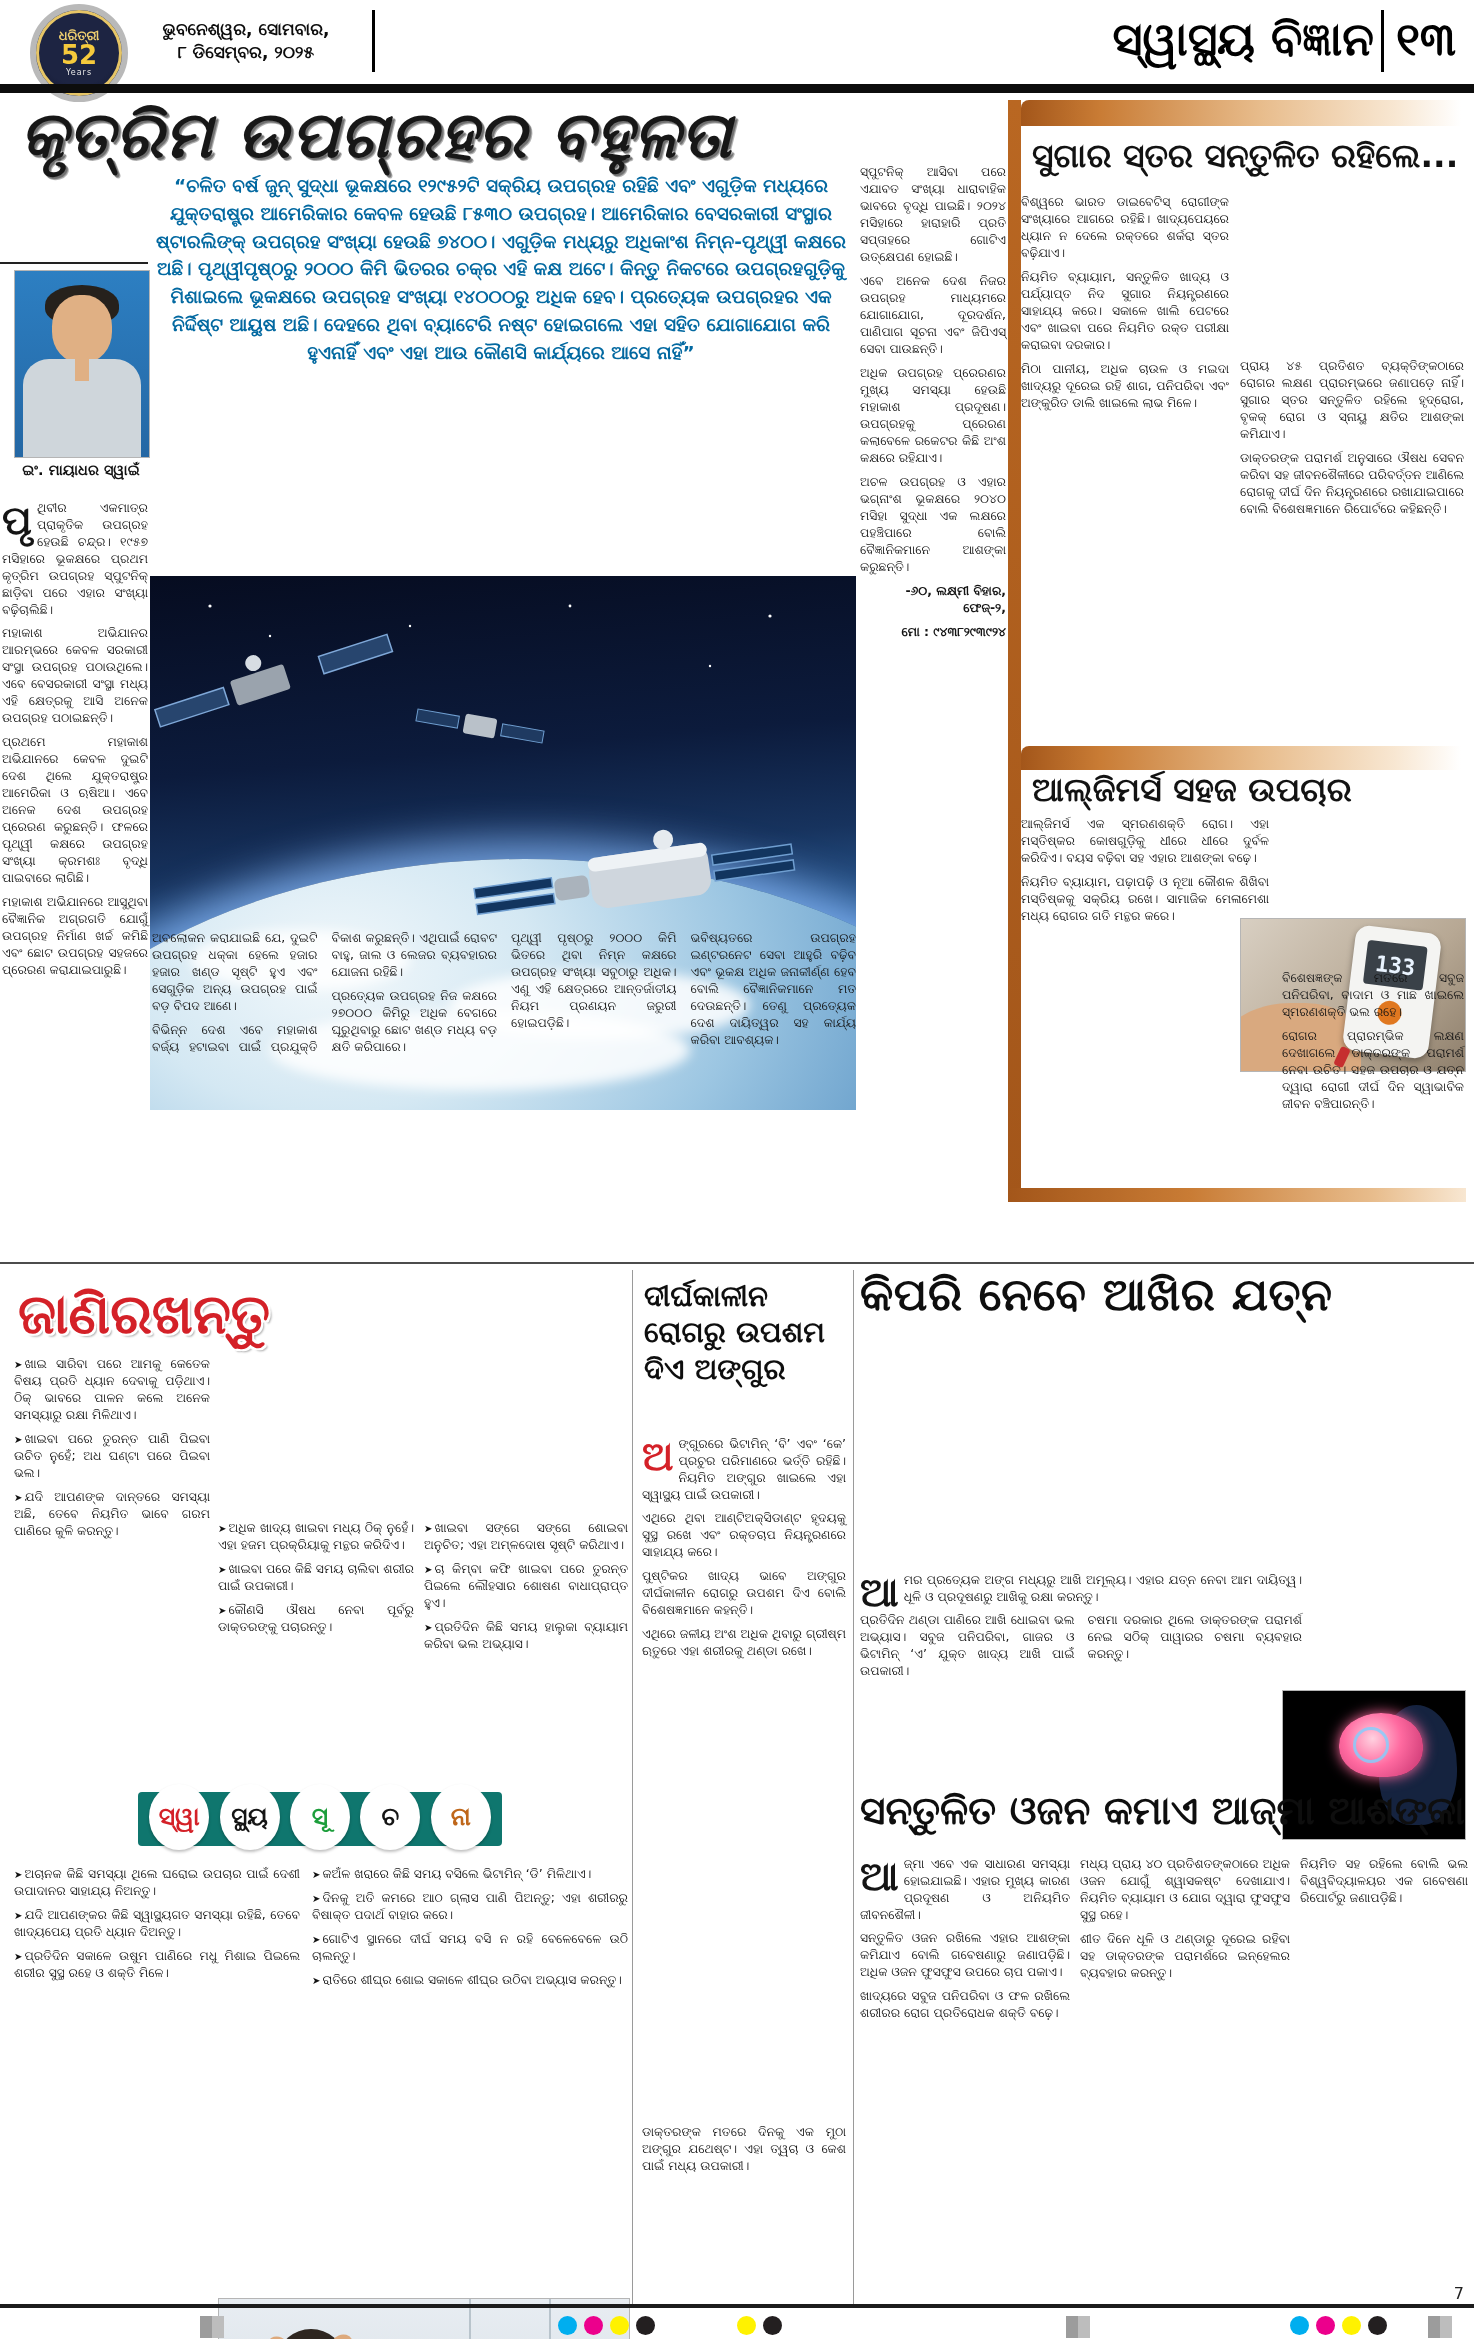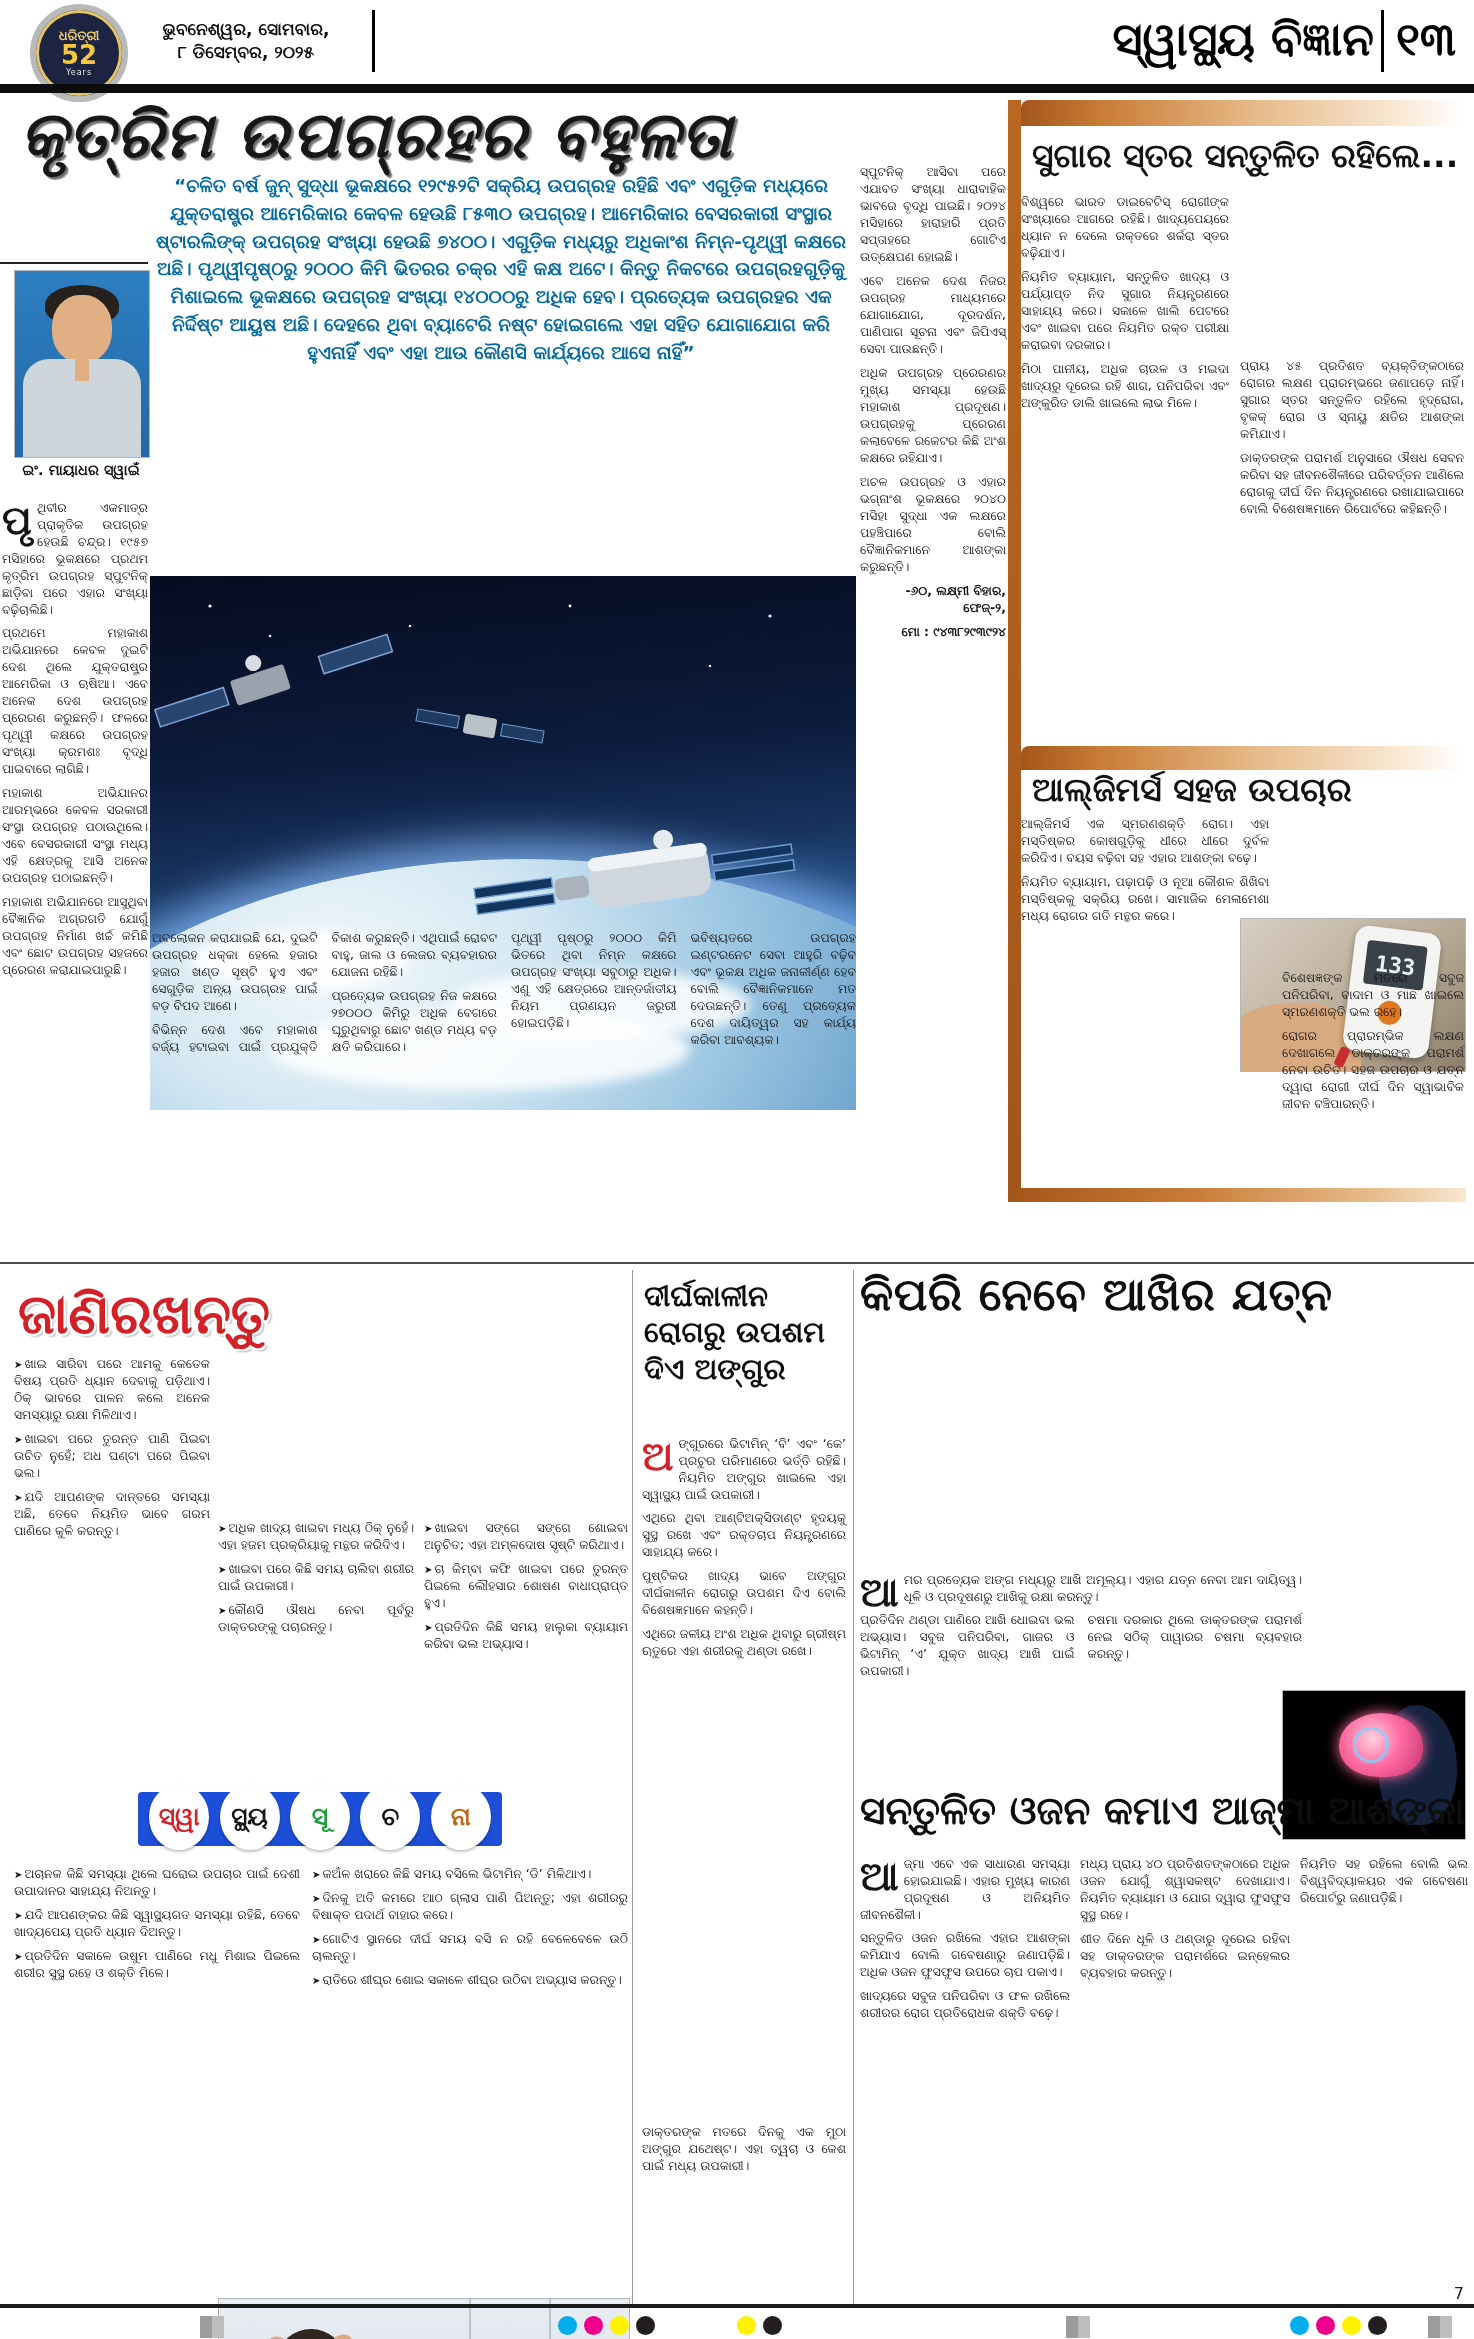--- a/index.html
+++ b/index.html
@@ -40,21 +40,21 @@
   .cols4{column-count:4;column-gap:14px;}
   .addr{font-weight:bold;text-align:right;}
   .caption{font-size:14.5px;font-weight:bold;text-align:center;}
   
   .ovbar{background:linear-gradient(90deg,#a3561a 0%,#c97c35 18%,#e8bd8d 55%,#f8e7d2 85%,#fff 100%);
          border-top-left-radius:8px;}
   .ostrip{background:linear-gradient(180deg,#b96722,#a3561a);}
   .vrule{background:#9a9a9a;width:1px;}
   .hrule{background:#4c4c4c;height:2px;}
   
-  .hban{background:#1d4ed8;border-radius:4px;display:flex;align-items:center;justify-content:space-around;padding:0 6px;}
+  .hban{background:#0f766e;border-radius:4px;display:flex;align-items:center;justify-content:space-around;padding:0 6px;}
   .hban .oval{width:60px;height:66px;background:#fff;border-radius:50%;display:flex;align-items:center;justify-content:center;
               font-size:25px;font-weight:900;margin-top:-5px;box-shadow:0 2px 3px rgba(0,0,0,.25);}
   .hban .oval:nth-child(1){color:#d42128;}
   .hban .oval:nth-child(2){color:#151515;}
   .hban .oval:nth-child(3){color:#1d9e3c;}
   .hban .oval:nth-child(4){color:#151515;}
   .hban .oval:nth-child(5){color:#bf671b;}
   
   .ph{overflow:hidden;position:relative;border:1px solid #b5b5b5;}
   .sat-bg{position:absolute;inset:0;background:linear-gradient(175deg,#060c20 0%,#0c1b3c 34%,#17335e 52%,#2d5e97 68%,#5a8fc0 82%);}
@@ -140,22 +140,22 @@
       <circle cx="620" cy="40" r="1.6" fill="#fff"></circle>
         <circle cx="560" cy="90" r="1.2" fill="#fff"></circle>
       <circle cx="420" cy="30" r="1.4" fill="#fff"></circle>
         <circle cx="260" cy="50" r="1.2" fill="#fff"></circle>
     </svg>
   </div>
 
   <div class="abs body-text" style="left:2px;top:500px;width:146px;height:758px;">
     <span class="dc">ପୃ</span><span>ଥିବୀର ଏକମାତ୍ର ପ୍ରାକୃତିକ ଉପଗ୍ରହ ହେଉଛି ଚନ୍ଦ୍ର। ୧୯୫୭ ମସିହାରେ ଭୂକକ୍ଷରେ ପ୍ରଥମ କୃତ୍ରିମ ଉପଗ୍ରହ ସ୍ପୁଟନିକ୍ ଛାଡ଼ିବା ପରେ ଏହାର ସଂଖ୍ୟା ବଢ଼ିଚାଲିଛି।</span>
     <div style="margin-top:6px;">
+        <p>ମହାକାଶ ଅଭିଯାନର ଆରମ୍ଭରେ କେବଳ ସରକାରୀ ସଂସ୍ଥା ଉପଗ୍ରହ ପଠାଉଥିଲେ। ଏବେ ବେସରକାରୀ ସଂସ୍ଥା ମଧ୍ୟ ଏହି କ୍ଷେତ୍ରକୁ ଆସି ଅନେକ ଉପଗ୍ରହ ପଠାଇଛନ୍ତି।</p>
         <p>ପ୍ରଥମେ ମହାକାଶ ଅଭିଯାନରେ କେବଳ ଦୁଇଟି ଦେଶ ଥିଲେ ଯୁକ୍ତରାଷ୍ଟ୍ର ଆମେରିକା ଓ ଋଷିଆ। ଏବେ ଅନେକ ଦେଶ ଉପଗ୍ରହ ପ୍ରେରଣ କରୁଛନ୍ତି। ଫଳରେ ପୃଥ୍ୱୀ କକ୍ଷରେ ଉପଗ୍ରହ ସଂଖ୍ୟା କ୍ରମଶଃ ବୃଦ୍ଧି ପାଇବାରେ ଲାଗିଛି।</p>
-        <p>ମହାକାଶ ଅଭିଯାନର ଆରମ୍ଭରେ କେବଳ ସରକାରୀ ସଂସ୍ଥା ଉପଗ୍ରହ ପଠାଉଥିଲେ। ଏବେ ବେସରକାରୀ ସଂସ୍ଥା ମଧ୍ୟ ଏହି କ୍ଷେତ୍ରକୁ ଆସି ଅନେକ ଉପଗ୍ରହ ପଠାଇଛନ୍ତି।</p>
         <p>ମହାକାଶ ଅଭିଯାନରେ ଆସୁଥିବା ବୈଜ୍ଞାନିକ ଅଗ୍ରଗତି ଯୋଗୁଁ ଉପଗ୍ରହ ନିର୍ମାଣ ଖର୍ଚ୍ଚ କମିଛି ଏବଂ ଛୋଟ ଉପଗ୍ରହ ସହଜରେ ପ୍ରେରଣ କରାଯାଇପାରୁଛି।</p>
       </div>
   </div>
 
   <div class="abs body-text" style="left:860px;top:164px;width:146px;height:1092px;">
     <div>
         <p>ସ୍ପୁଟନିକ୍ ଆସିବା ପରେ ଏଯାବତ ସଂଖ୍ୟା ଧାରାବାହିକ ଭାବରେ ବୃଦ୍ଧି ପାଇଛି। ୨୦୨୪ ମସିହାରେ ହାରାହାରି ପ୍ରତି ସପ୍ତାହରେ ଗୋଟିଏ ଉତ୍‌କ୍ଷେପଣ ହୋଇଛି।</p>
         <p>ଏବେ ଅନେକ ଦେଶ ନିଜର ଉପଗ୍ରହ ମାଧ୍ୟମରେ ଯୋଗାଯୋଗ, ଦୂରଦର୍ଶନ, ପାଣିପାଗ ସୂଚନା ଏବଂ ଜିପିଏସ୍ ସେବା ପାଉଛନ୍ତି।</p>
         <p>ଅଧିକ ଉପଗ୍ରହ ପ୍ରେରଣର ମୁଖ୍ୟ ସମସ୍ୟା ହେଉଛି ମହାକାଶ ପ୍ରଦୂଷଣ। ଉପଗ୍ରହକୁ ପ୍ରେରଣ କଲାବେଳେ ରକେଟର କିଛି ଅଂଶ କକ୍ଷରେ ରହିଯାଏ।</p>
         <p>ଅଚଳ ଉପଗ୍ରହ ଓ ଏହାର ଭଗ୍ନାଂଶ ଭୂକକ୍ଷରେ ୨୦୪୦ ମସିହା ସୁଦ୍ଧା ଏକ ଲକ୍ଷରେ ପହଞ୍ଚିପାରେ ବୋଲି ବୈଜ୍ଞାନିକମାନେ ଆଶଙ୍କା କରୁଛନ୍ତି।</p>

